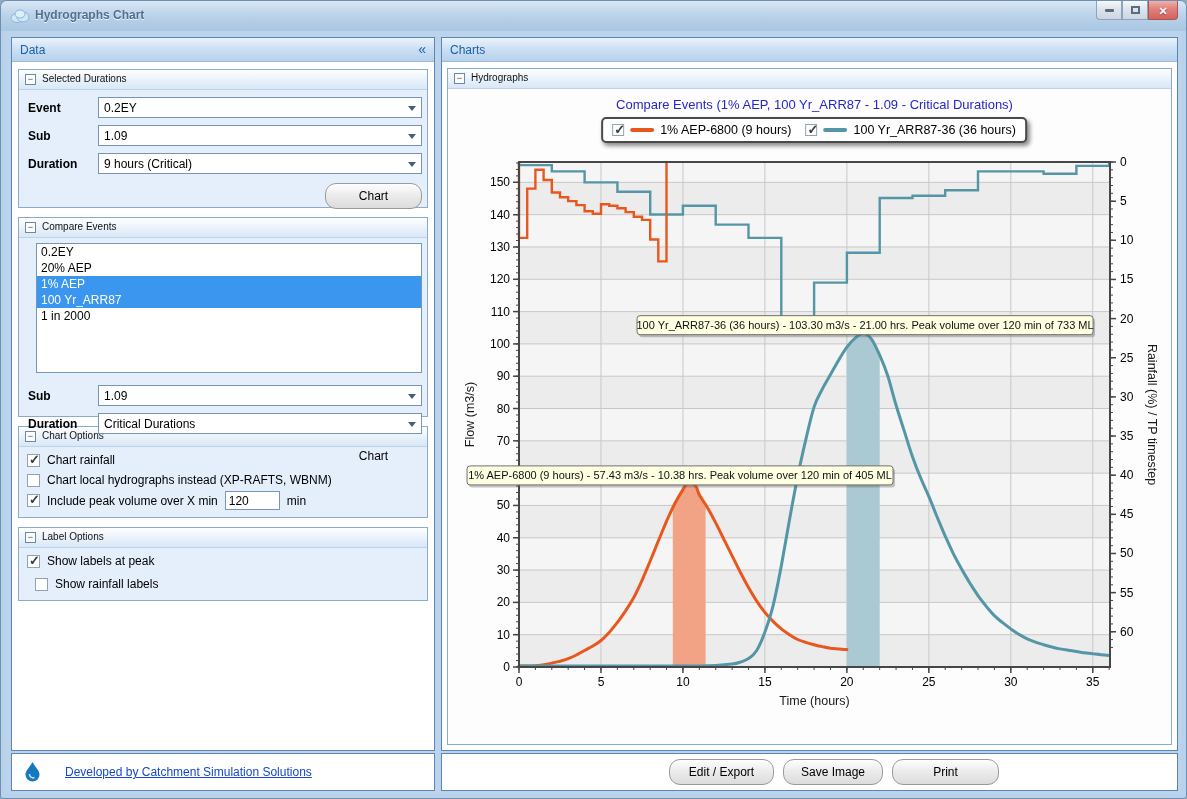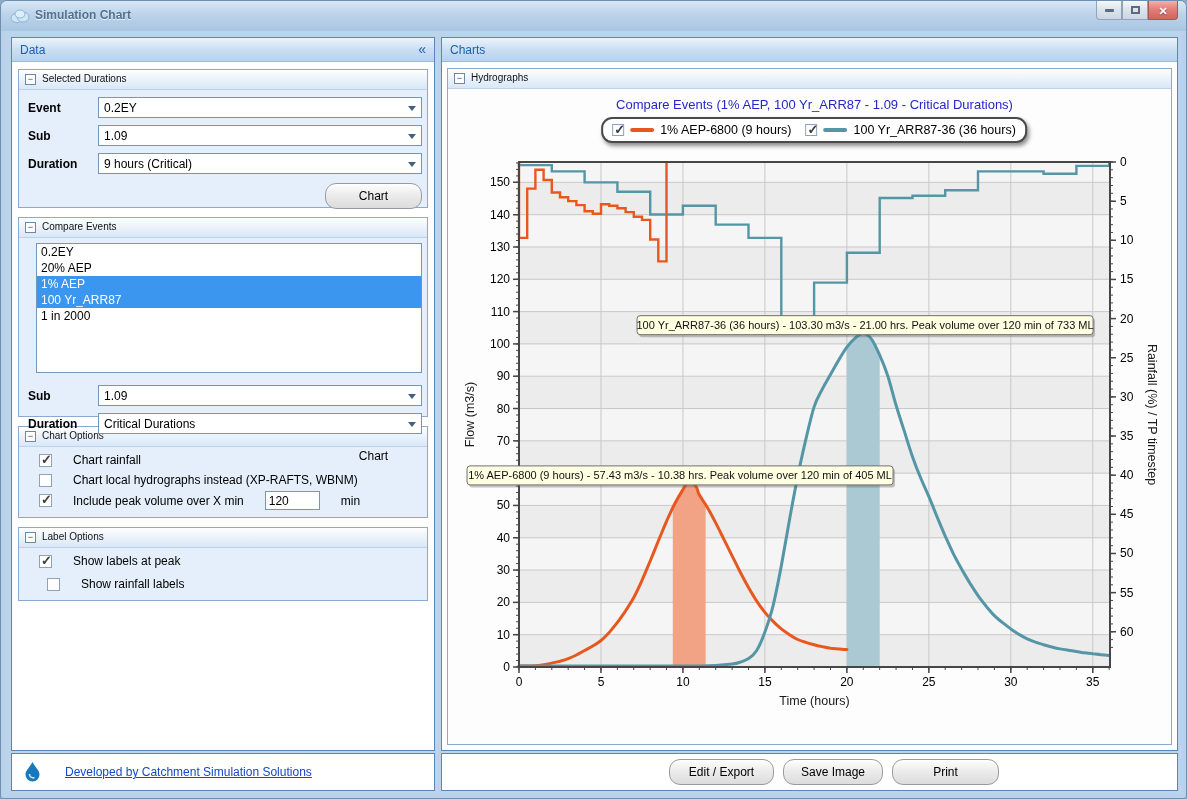--- a/index.html
+++ b/index.html
@@ -48,56 +48,56 @@
                  border-left:4px solid transparent; border-right:4px solid transparent;
                  border-top:5px solid #42617f; }
   .btn { height:26px; background:linear-gradient(#fefefe,#ececec 45%,#dcdcdc);
          border:1px solid #9a9a9a; border-radius:11px; font-size:12px; color:#000;
          font-family:"Liberation Sans", sans-serif; cursor:pointer; box-shadow:inset 0 1px 0 #fff; }
   .chart-btn { display:block; width:97px; margin:9px 5px 8px auto; }
   .listbox { margin:5px 5px 4px 17px; height:130px; border:1px solid #7696b8; background:#fff;
              font-size:12px; overflow:hidden; }
   .list-item { height:16px; padding:1px 4px 0 4px; color:#000; cursor:default; }
   .list-item.selected { background:#3a96ee; color:#fff; }
-  .cbrow { display:flex; align-items:center; gap:21px; margin:6px 5px 0 20px; font-size:12px; color:#000; }
+  .cbrow { display:flex; align-items:center; gap:7px; margin:6px 5px 0 8px; font-size:12px; color:#000; }
   .cb { width:13px; height:13px; border:1px solid #8fa3b8; background:#fff; position:relative; flex:none; cursor:pointer; }
   .cb.on::before { content:"\2713"; position:absolute; left:1px; top:-3px; font-size:13px;
                    font-weight:bold; color:#3c3c3c; }
   .mini-input { width:55px; height:19px; border:1px solid #7696b8; font-size:12px; padding:0 3px;
                 font-family:"Liberation Sans", sans-serif; }
   
   .footer-box { position:absolute; border:1px solid #5a85b5; background:#fff; height:38px; top:722px; }
   .footer-left { left:6px; width:424px; display:flex; align-items:center; gap:24px; padding-left:12px; }
   .footer-right { left:436px; width:737px; display:flex; align-items:center; gap:9px; padding-left:227px; }
   .dev-link { font-size:12px; color:#1547c8; text-decoration:underline; cursor:pointer; }
   .footer-btn { width:105px; }
   
   .chart-area { position:relative; width:723px; height:643px; background:#fdfdfd; }
   .chart-title { position:absolute; left:71px; width:591px; top:8px; text-align:center;
                  font-size:13px; color:#2626c9; }
   .legend { position:absolute; left:366px; top:28px; transform:translateX(-50%);
             display:inline-flex; gap:14px; align-items:center; background:#fff;
-            border:2px solid #4a4a4a; border-radius:11px; padding:4px 9px;
+            border:2px solid #4a4a4a; border-radius:5px; padding:4px 9px;
             box-shadow:2px 3px 4px rgba(0,0,0,.45); white-space:nowrap; }
   .legend-item { display:flex; align-items:center; gap:6px; font-size:12.5px; color:#000; }
   .legend .cb { width:12px; height:12px; }
   .swatch { width:24px; height:4px; border-radius:2px; }
   svg text { font-family:"Liberation Sans", sans-serif; }
 </style>
 </head>
 <body>
 
 <div class="window">
   <div class="titlebar">
     <svg class="title-icon" viewBox="0 0 20 15">
       <ellipse cx="7" cy="10" rx="6" ry="4.5" fill="#cfe6f5" stroke="#8fb4d4" stroke-width="1"></ellipse>
       <ellipse cx="13" cy="9" rx="6" ry="5" fill="#cfe6f5" stroke="#8fb4d4" stroke-width="1"></ellipse>
       <ellipse cx="10" cy="6" rx="5" ry="4" fill="#ddeefb" stroke="#8fb4d4" stroke-width="1"></ellipse>
     </svg>
-    <span class="title-text">Simulation Chart</span>
+    <span class="title-text">Hydrographs Chart</span>
     <div class="winbtns">
       <div class="winbtn">
           <span class="glyph-min"></span>
         </div>
       <div class="winbtn">
           <span class="glyph-restore"></span>
         </div>
       <div class="winbtn close">
           <span class="glyph-close"></span>
         </div>

